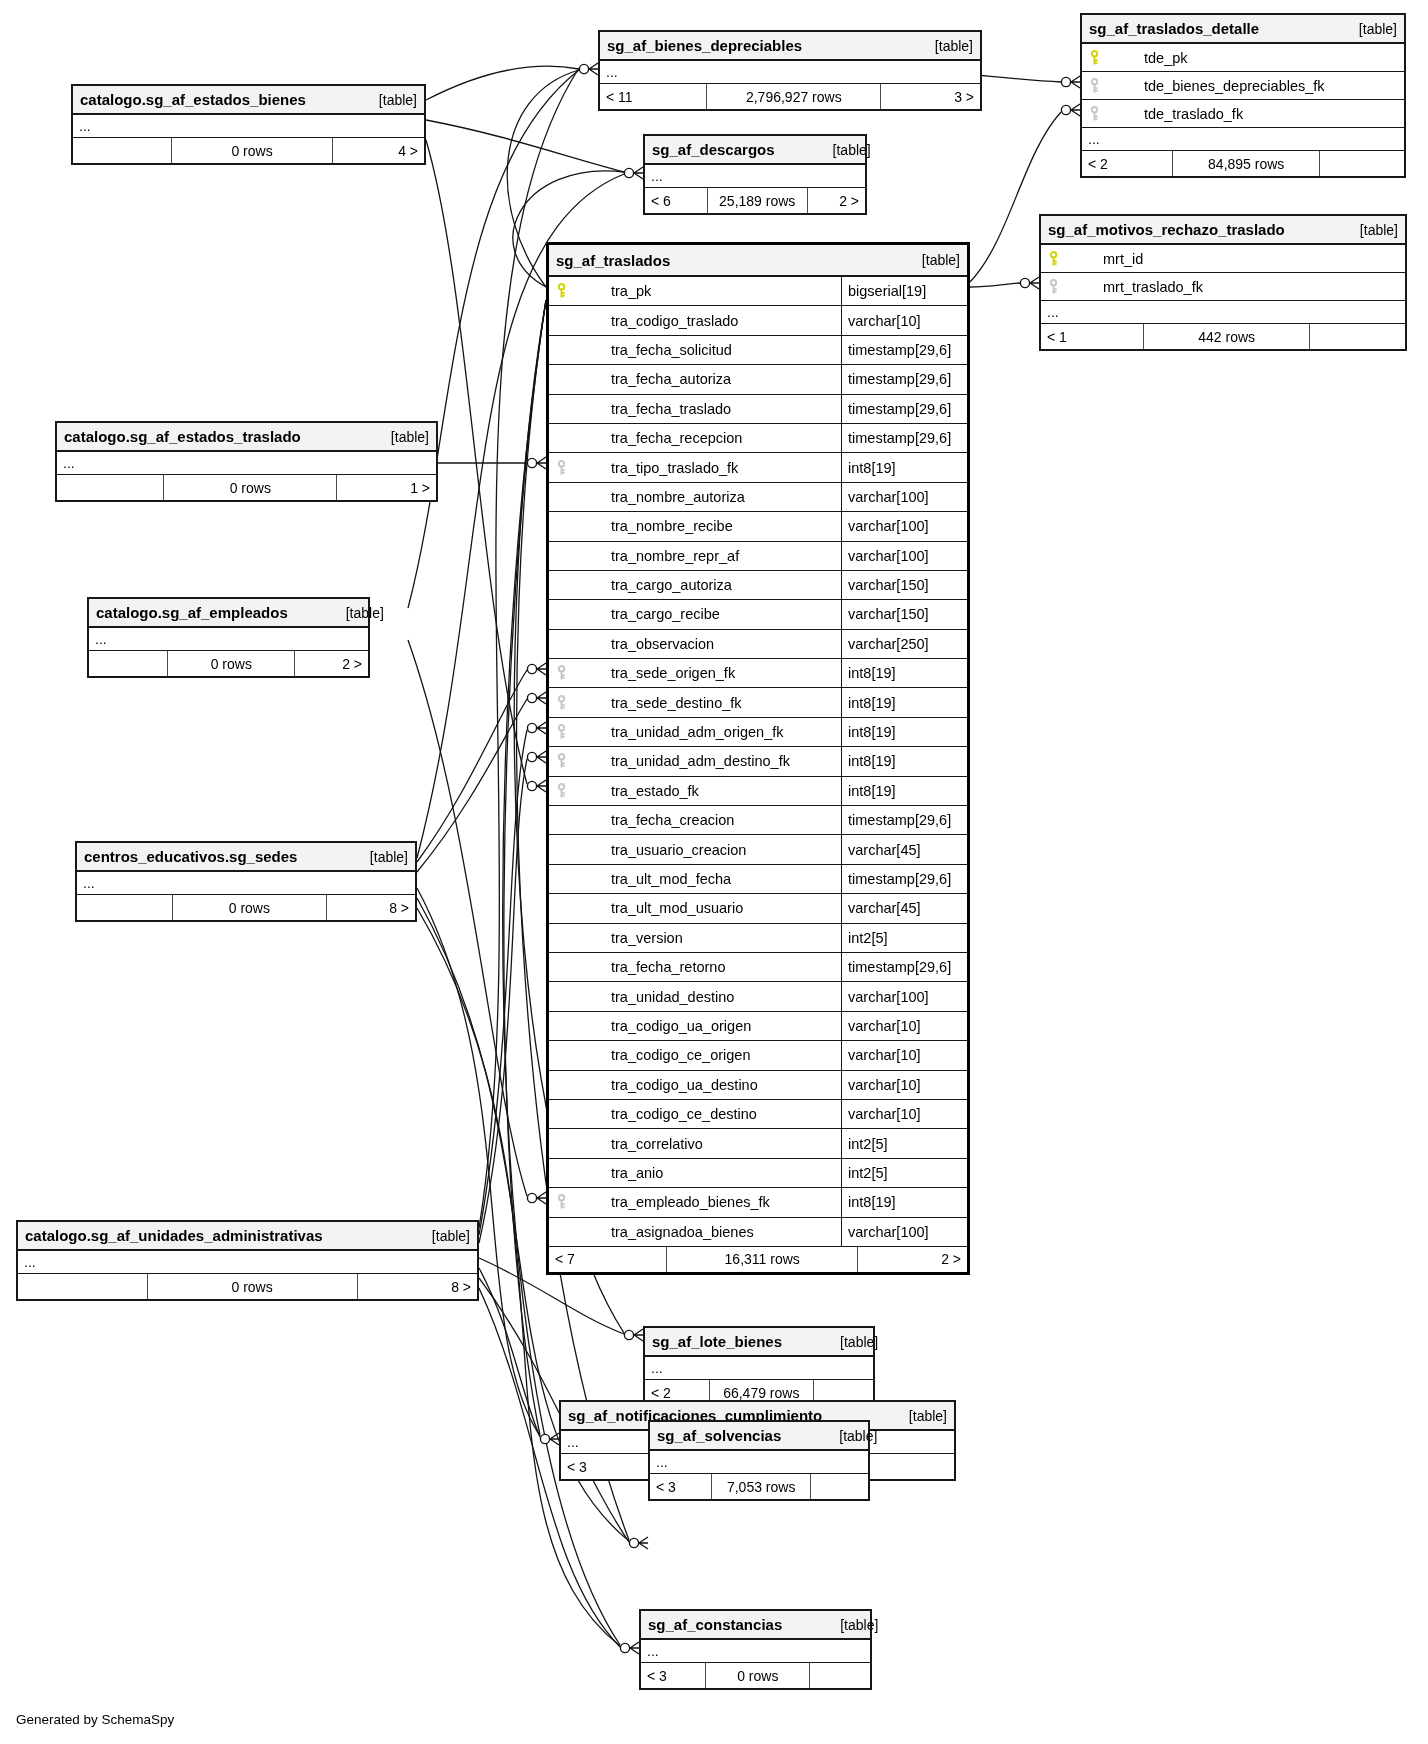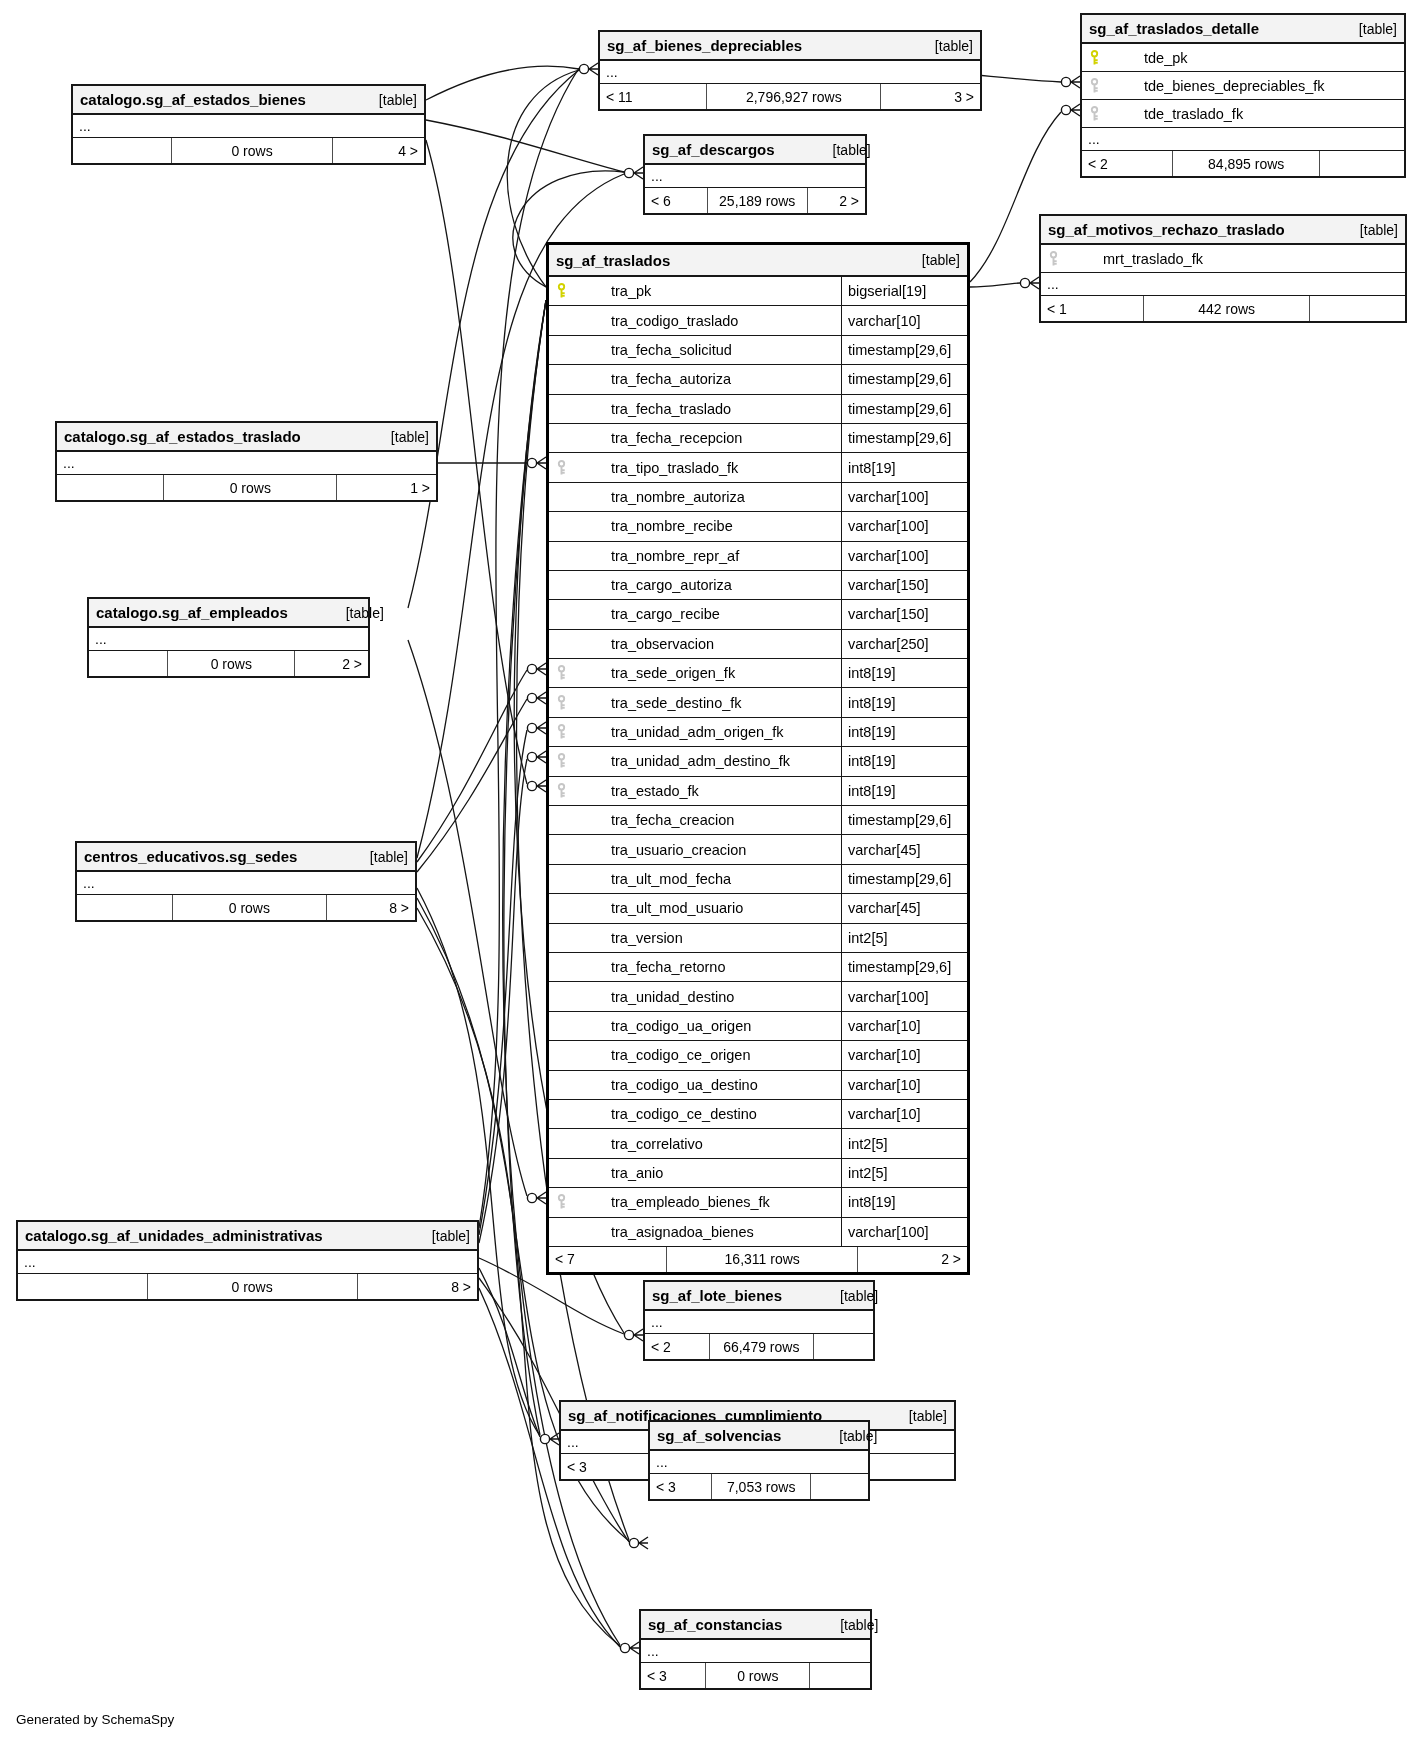--- a/index.html
+++ b/index.html
@@ -31,21 +31,21 @@
   #t0{left:71px;top:84px;width:355px;}
   #t1{left:598px;top:30px;width:384px;}
   #t2{left:1080px;top:13px;width:326px;}
   #t3{left:643px;top:134px;width:224px;}
   #t4{left:1039px;top:214px;width:368px;}
   #t5{left:546px;top:242px;width:424px;}
   #t6{left:55px;top:421px;width:383px;}
   #t7{left:87px;top:597px;width:283px;}
   #t8{left:75px;top:841px;width:342px;}
   #t9{left:16px;top:1220px;width:463px;}
-  #t10{left:643px;top:1280px;width:232px;}
+  #t10{left:643px;top:1326px;width:232px;}
   #t11{left:559px;top:1400px;width:397px;}
   #t12{left:648px;top:1420px;width:222px;}
   #t13{left:639px;top:1609px;width:233px;}
   #footnote{position:absolute;left:16px;top:1712px;font-size:13.5px;z-index:2;}
   path.edge{fill:none;stroke:#141414;stroke-width:1.3px;}
   .conn circle{fill:#fff;stroke:#141414;stroke-width:1.4px;}
   .conn path{fill:none;stroke:#141414;stroke-width:1.4px;}
 </style>
 </head>
 <body>
@@ -234,20 +234,27 @@
   </div>
 
   <div class="tbl mid" id="t4">
     <div class="tbl-h">
         <span class="ttl">sg_af_motivos_rechazo_traslado</span>
         <span class="tag">[table]</span>
       </div>
     <div class="cols">
         <div class="col-row">
           <span class="key"><svg width="11" height="17" viewBox="0 0 11 17">
+              <circle cx="5.5" cy="4.2" r="2.7" fill="none" stroke="#d2d200" stroke-width="1.9"></circle>
+              <path d="M5.5 6.9 L5.5 15 M5.5 10.8 L8.7 10.8 M5.5 13.4 L8.7 13.4" stroke="#d2d200" stroke-width="1.9" fill="none"></path>
+            </svg></span>
+          <span class="col-name">mrt_id</span>
+        </div>
+        <div class="col-row">
+          <span class="key"><svg width="11" height="17" viewBox="0 0 11 17">
               <circle cx="5.5" cy="4.2" r="2.7" fill="none" stroke="#c6c6c6" stroke-width="1.9"></circle>
               <path d="M5.5 6.9 L5.5 15 M5.5 10.8 L8.7 10.8 M5.5 13.4 L8.7 13.4" stroke="#c6c6c6" stroke-width="1.9" fill="none"></path>
             </svg></span>
           <span class="col-name">mrt_traslado_fk</span>
         </div>
         <div class="col-row ellipsis">...</div>
       </div>
     <div class="tbl-f">
         <span class="f1">&lt; 1</span>
         <span class="f2">442 rows</span>

